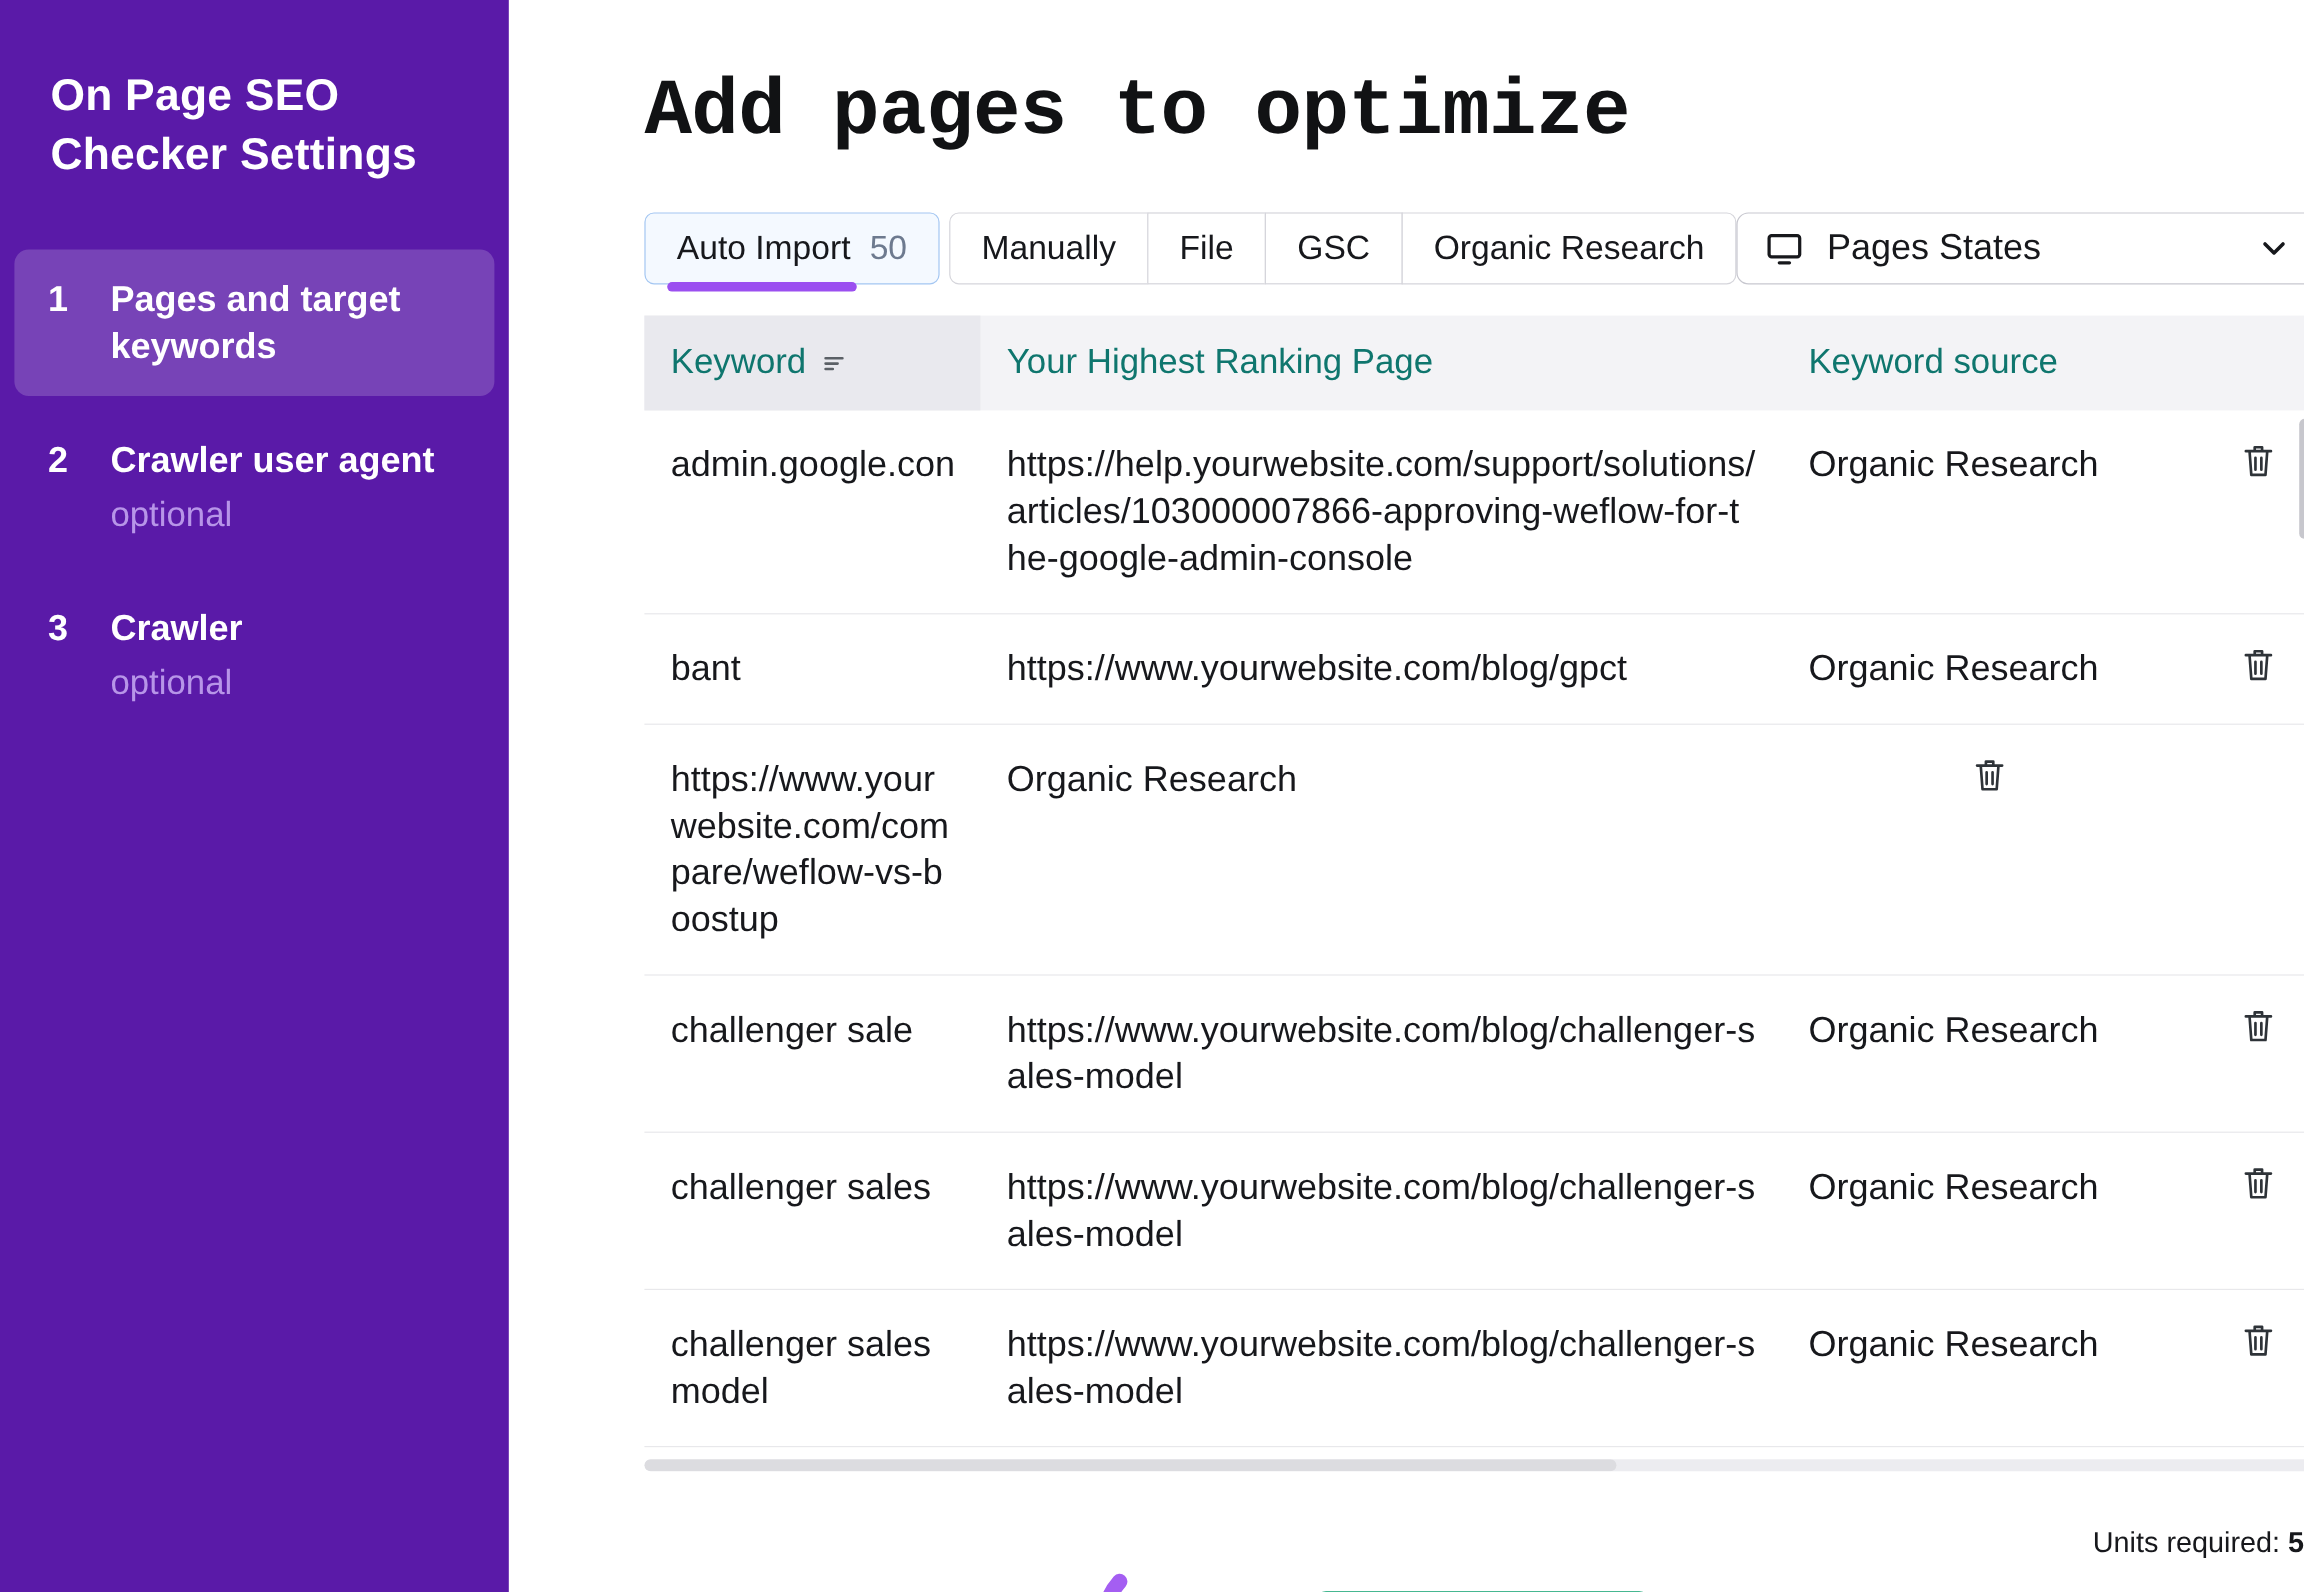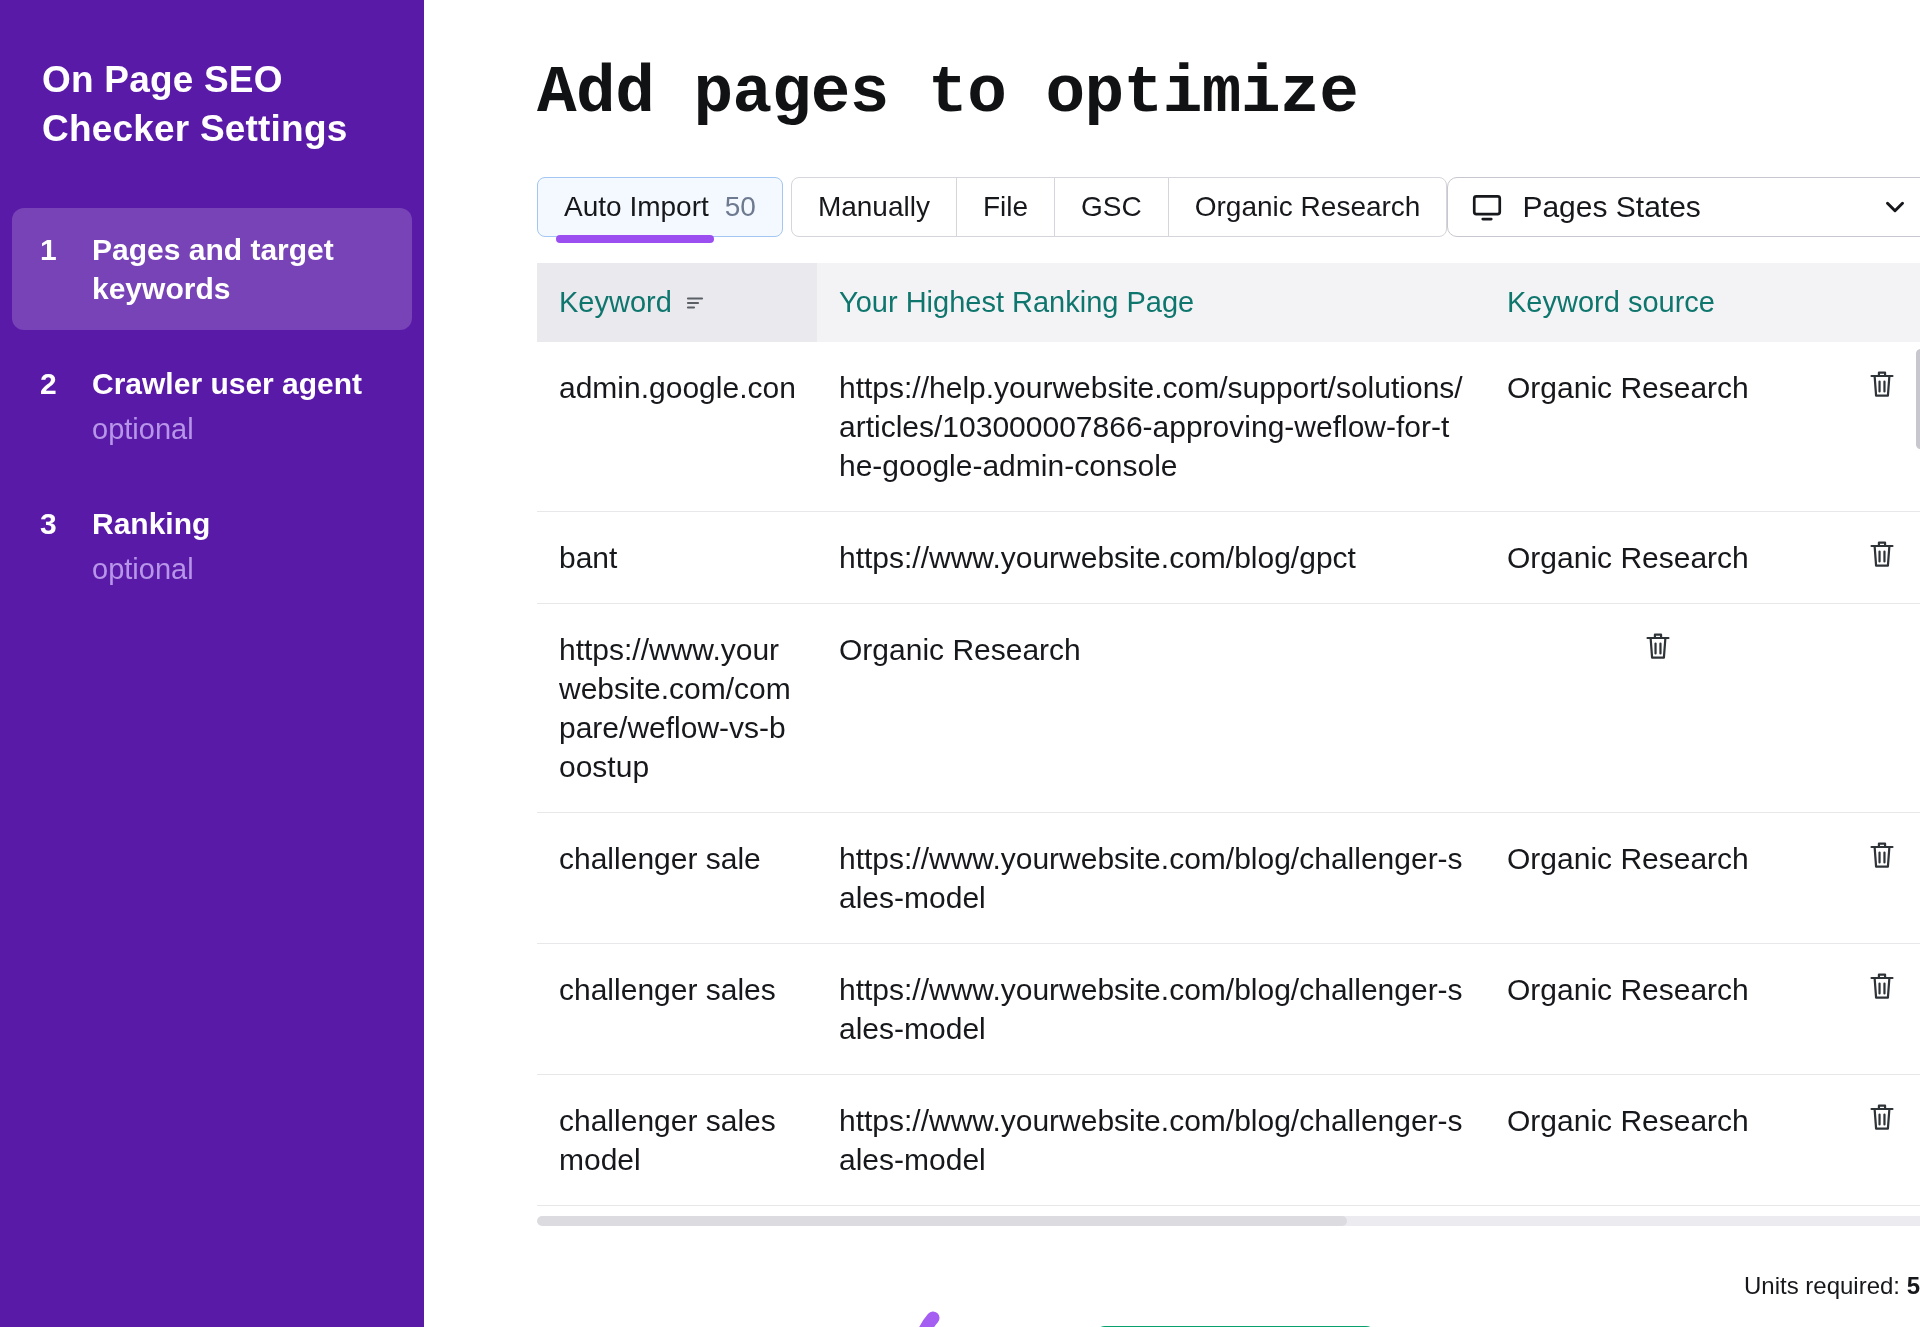--- a/index.html
+++ b/index.html
@@ -74,21 +74,21 @@
       <div class="step">
         <span class="num">2</span>
         <span>
           <span class="lbl">Crawler user agent</span>
           <div class="opt">optional</div>
         </span>
       </div>
       <div class="step">
         <span class="num">3</span>
         <span>
-          <span class="lbl">Ranking</span>
+          <span class="lbl">Crawler</span>
           <div class="opt">optional</div>
         </span>
       </div>
     </nav>
   </aside>
 
   <main class="main">
     <button class="close-btn" aria-label="Close">
       <svg width="36" height="36" viewBox="0 0 34 34" fill="none" stroke="#c3c3c9" stroke-width="2.4" stroke-linecap="round">
           <path d="M8 8l18 18M26 8L8 26"></path>

